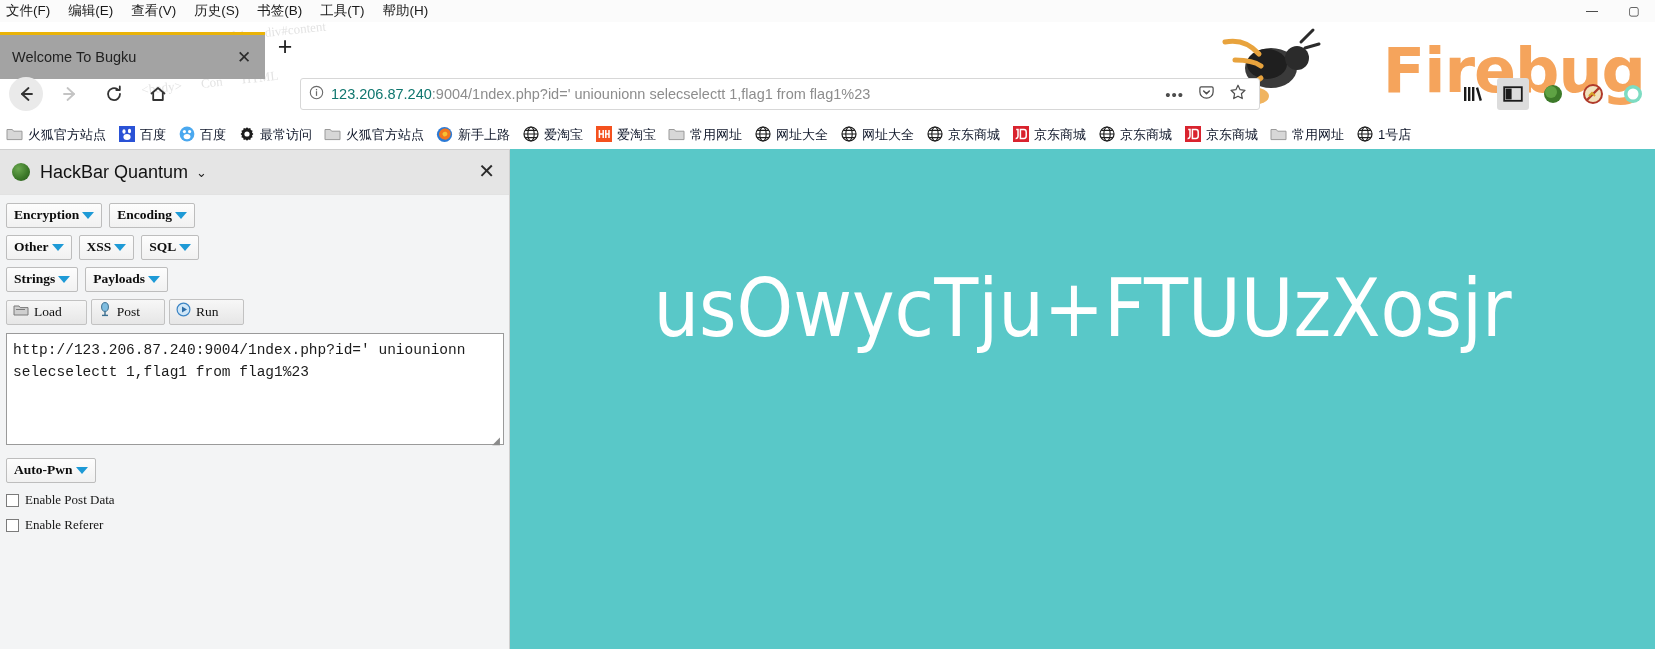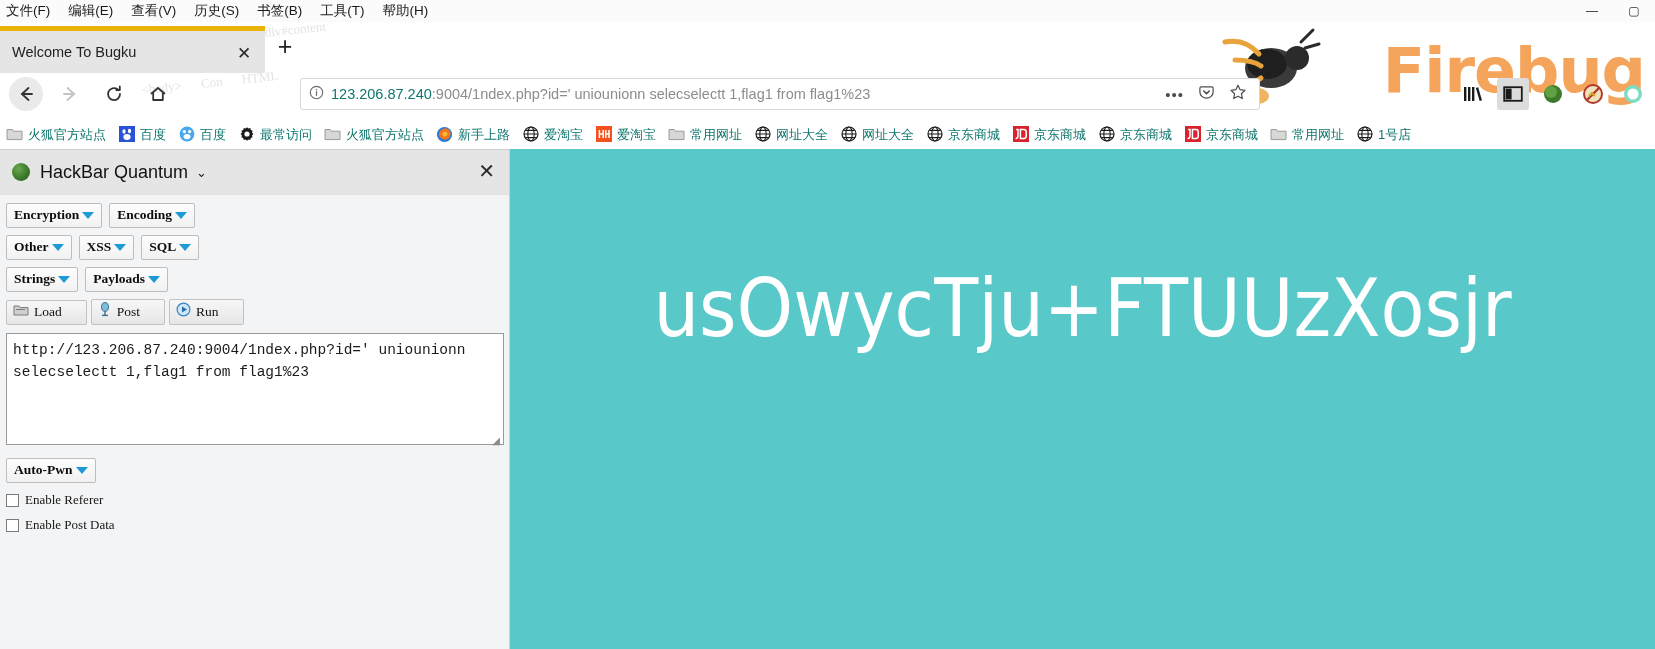--- a/index.html
+++ b/index.html
@@ -48,22 +48,22 @@
   .bug {
     position: absolute; top: 22px; right: 330px; width: 120px; height: 100px;
   }
 
   
   .tabstrip {
     position: absolute; top: 22px; left: 0; width: 1655px; height: 47px;
     z-index: 20;
   }
   .tab {
-    position: absolute; top: 4px; left: 0; width: 265px; height: 47px;
-    background: #e5e5e5; border-top: 5px solid #eab308;
+    position: absolute; top: 10px; left: 0; width: 265px; height: 47px;
+    background: #a3a3a3; border-top: 3px solid #eab308;
     display: flex; align-items: center;
   }
   .tab-title {
     font-size: 14.5px; color: #222; margin-left: 12px;
     white-space: nowrap; overflow: hidden; text-overflow: ellipsis;
     max-width: 200px;
   }
   .tab-close {
     position: absolute; right: 12px; top: 14px; width: 18px; height: 18px;
     font-size: 17px; line-height: 18px; text-align: center; color: #2b2b2b; cursor: pointer;
@@ -104,21 +104,21 @@
   .tb-right .ic {
     width: 32px; height: 32px; display: flex; align-items: center; justify-content: center;
     cursor: pointer; border-radius: 3px;
   }
   .tb-right .ic.active { background: #dcdcdc; }
 
   
   .bookmarks {
     position: absolute; top: 119px; left: 0; width: 1655px; height: 30px;
     display: flex; align-items: center; z-index: 22;
-    font-size: 13px; color: #0f766e; background: transparent;
+    font-size: 13px; color: #0f172a; background: transparent;
   }
   .bm { display: flex; align-items: center; padding: 0 6px; white-space: nowrap; cursor: pointer; height: 26px; }
   .bm .bmicon { width: 17px; height: 17px; margin-right: 5px; display: inline-flex;
                 align-items: center; justify-content: center; flex: none; }
   .bm .bmlabel { line-height: 17px; }
 
   
   .sidebar {
     position: absolute; top: 149px; left: 0; width: 510px; height: 500px;
     background: #ffffff; z-index: 30; border-right: 1px solid #cfcfcf;
@@ -600,21 +600,21 @@
 
     <div class="autopwn-row">
       <div class="hbtn">
         <span>Auto-Pwn</span>
         <span class="tri"></span>
       </div>
     </div>
 
     <div class="chk-row">
       <span class="chk"></span>
-      <span>Enable Referer</span>
+      <span>Enable Post Data</span>
     </div>
     <div class="chk-row">
       <span class="chk"></span>
-      <span>Enable Post Data</span>
+      <span>Enable Referer</span>
     </div>
 
   </div>
 </div>
 
 </body></html>

